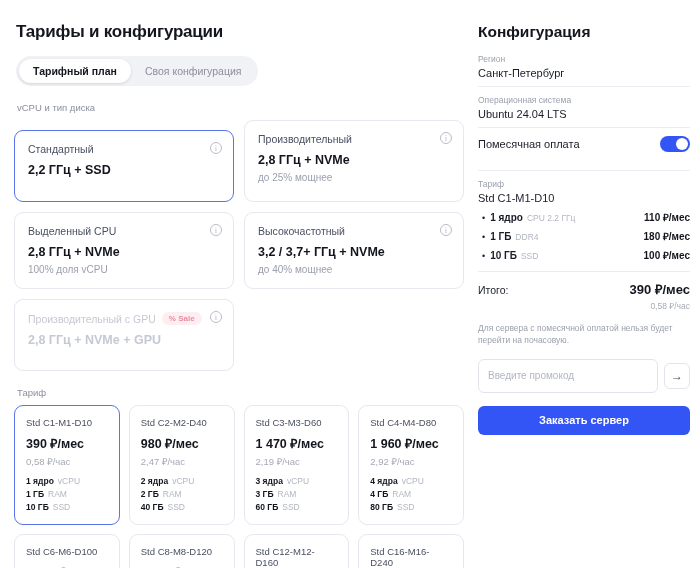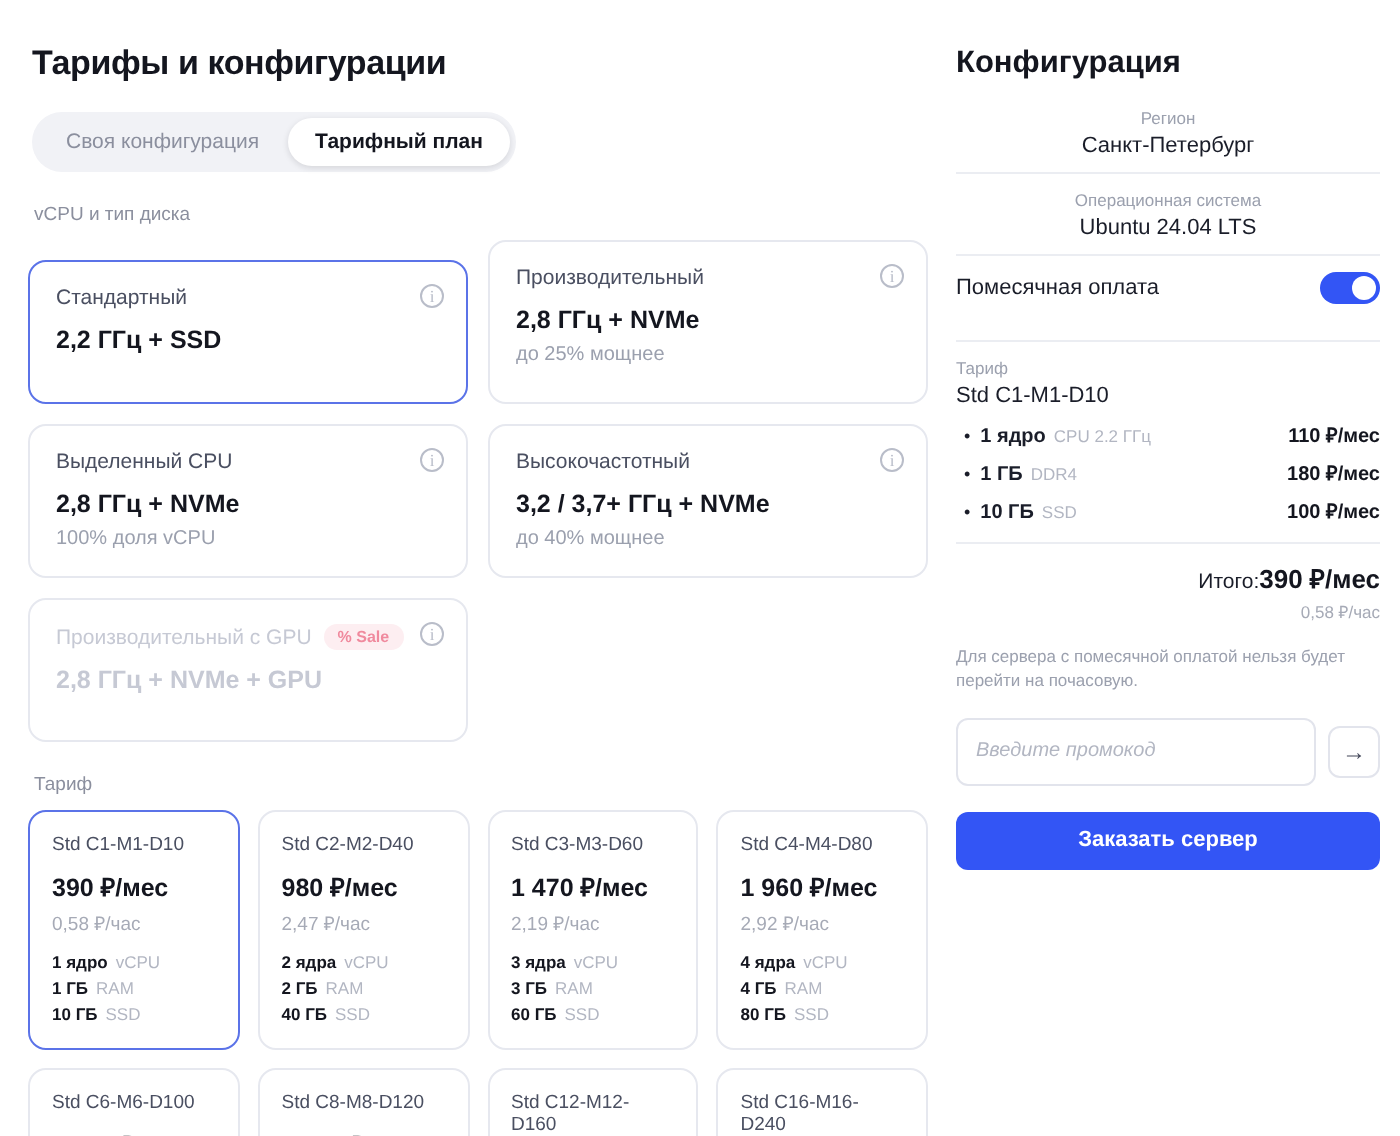--- a/index.html
+++ b/index.html
@@ -84,21 +84,21 @@
   .t-row { font-size: 8.5px; white-space: nowrap; }
   .t-val { font-weight: bold; color: #14161f; }
   .t-unit { color: #b2b6c2; margin-left: 4px; }
 
   
   .right { width: 222px; padding: 16px 10px 0 0; }
   .cfg-title {
     font-size: 15.5px; font-weight: bold; color: #14161f;
     margin: 7px 0 13px 0;
   }
-  .cfg-field { padding-bottom: 7px; border-bottom: 1px solid #ebedf2; margin-bottom: 8px; text-align: center; }
+  .cfg-field { padding-bottom: 7px; border-bottom: 1px solid #ebedf2; margin-bottom: 8px; }
   .cfg-key { font-size: 8.5px; color: #9ba0ae; margin-bottom: 3px; }
   .cfg-val { font-size: 11px; color: #1a1d29; }
 
   .toggle-row {
     display: flex; align-items: center; justify-content: space-between;
     padding-bottom: 18px; border-bottom: 1px solid #ebedf2; margin-bottom: 8px;
   }
   .toggle-label { font-size: 11px; color: #1a1d29; }
   .switch {
     width: 30px; height: 16px; border-radius: 9px;
@@ -114,36 +114,35 @@
     display: flex; align-items: baseline; justify-content: space-between;
     margin-bottom: 5px;
   }
   .spec-left { font-size: 10px; color: #1a1d29; display: flex; align-items: baseline; }
   .bullet { margin: 0 5px 0 4px; color: #1a1d29; font-size: 9px; }
   .spec-main { font-weight: bold; }
   .spec-sub { color: #b2b6c2; font-size: 8.5px; margin-left: 4px; }
   .spec-price { font-size: 10px; font-weight: bold; color: #14161f; }
 
   .total-sep { border-top: 1px solid #ebedf2; margin: 9px 0 8px 0; }
-  .total-row { display: flex; align-items: baseline; justify-content: flex-end; }
+  .total-row { display: flex; align-items: baseline; justify-content: space-between; }
   .total-key { font-size: 10.5px; color: #1a1d29; }
   .total-val { font-size: 13px; font-weight: bold; color: #14161f; }
   .total-hour { text-align: right; font-size: 8.5px; color: #a6aab6; margin-top: 2px; }
 
   .note {
     font-size: 8.5px; color: #9ba0ae; line-height: 1.45;
     margin: 11px 0 12px 0;
   }
 
   .promo-row { display: flex; align-items: center; gap: 6px; margin-bottom: 13px; }
   .promo-input {
     flex: 1; height: 34px; border: 1px solid #e2e4ec; border-radius: 6px;
     background: #fff; font-size: 10px; color: #1a1d29; padding: 0 9px;
     font-family: "Liberation Sans", sans-serif;
-    font-style: italic;
   }
   .promo-input::placeholder { color: #b2b6c2; }
   .promo-btn {
     width: 26px; height: 26px; border: 1px solid #e2e4ec; border-radius: 6px;
     background: #fff; color: #44485a; font-size: 12px; line-height: 24px;
     text-align: center; cursor: pointer;
   }
   .order-btn {
     width: 100%; height: 29px; border: none; border-radius: 6px;
     background: #3355f5; color: #fff; font-size: 11px; font-weight: bold;
@@ -153,22 +152,22 @@
 </head>
 <body>
 
 <div class="page">
 
   <div class="left">
 
     <div class="page-title">Тарифы и конфигурации</div>
 
     <div class="segmented">
+      <div class="seg-item active">Тарифный план</div>
       <div class="seg-item">Своя конфигурация</div>
-      <div class="seg-item active">Тарифный план</div>
     </div>
 
     <div class="section-label">vCPU и тип диска</div>
 
     <div class="cpu-grid">
 
       <div class="cpu-card selected">
         <div class="cpu-head">
           <span class="cpu-name">Стандартный</span>
         </div>

